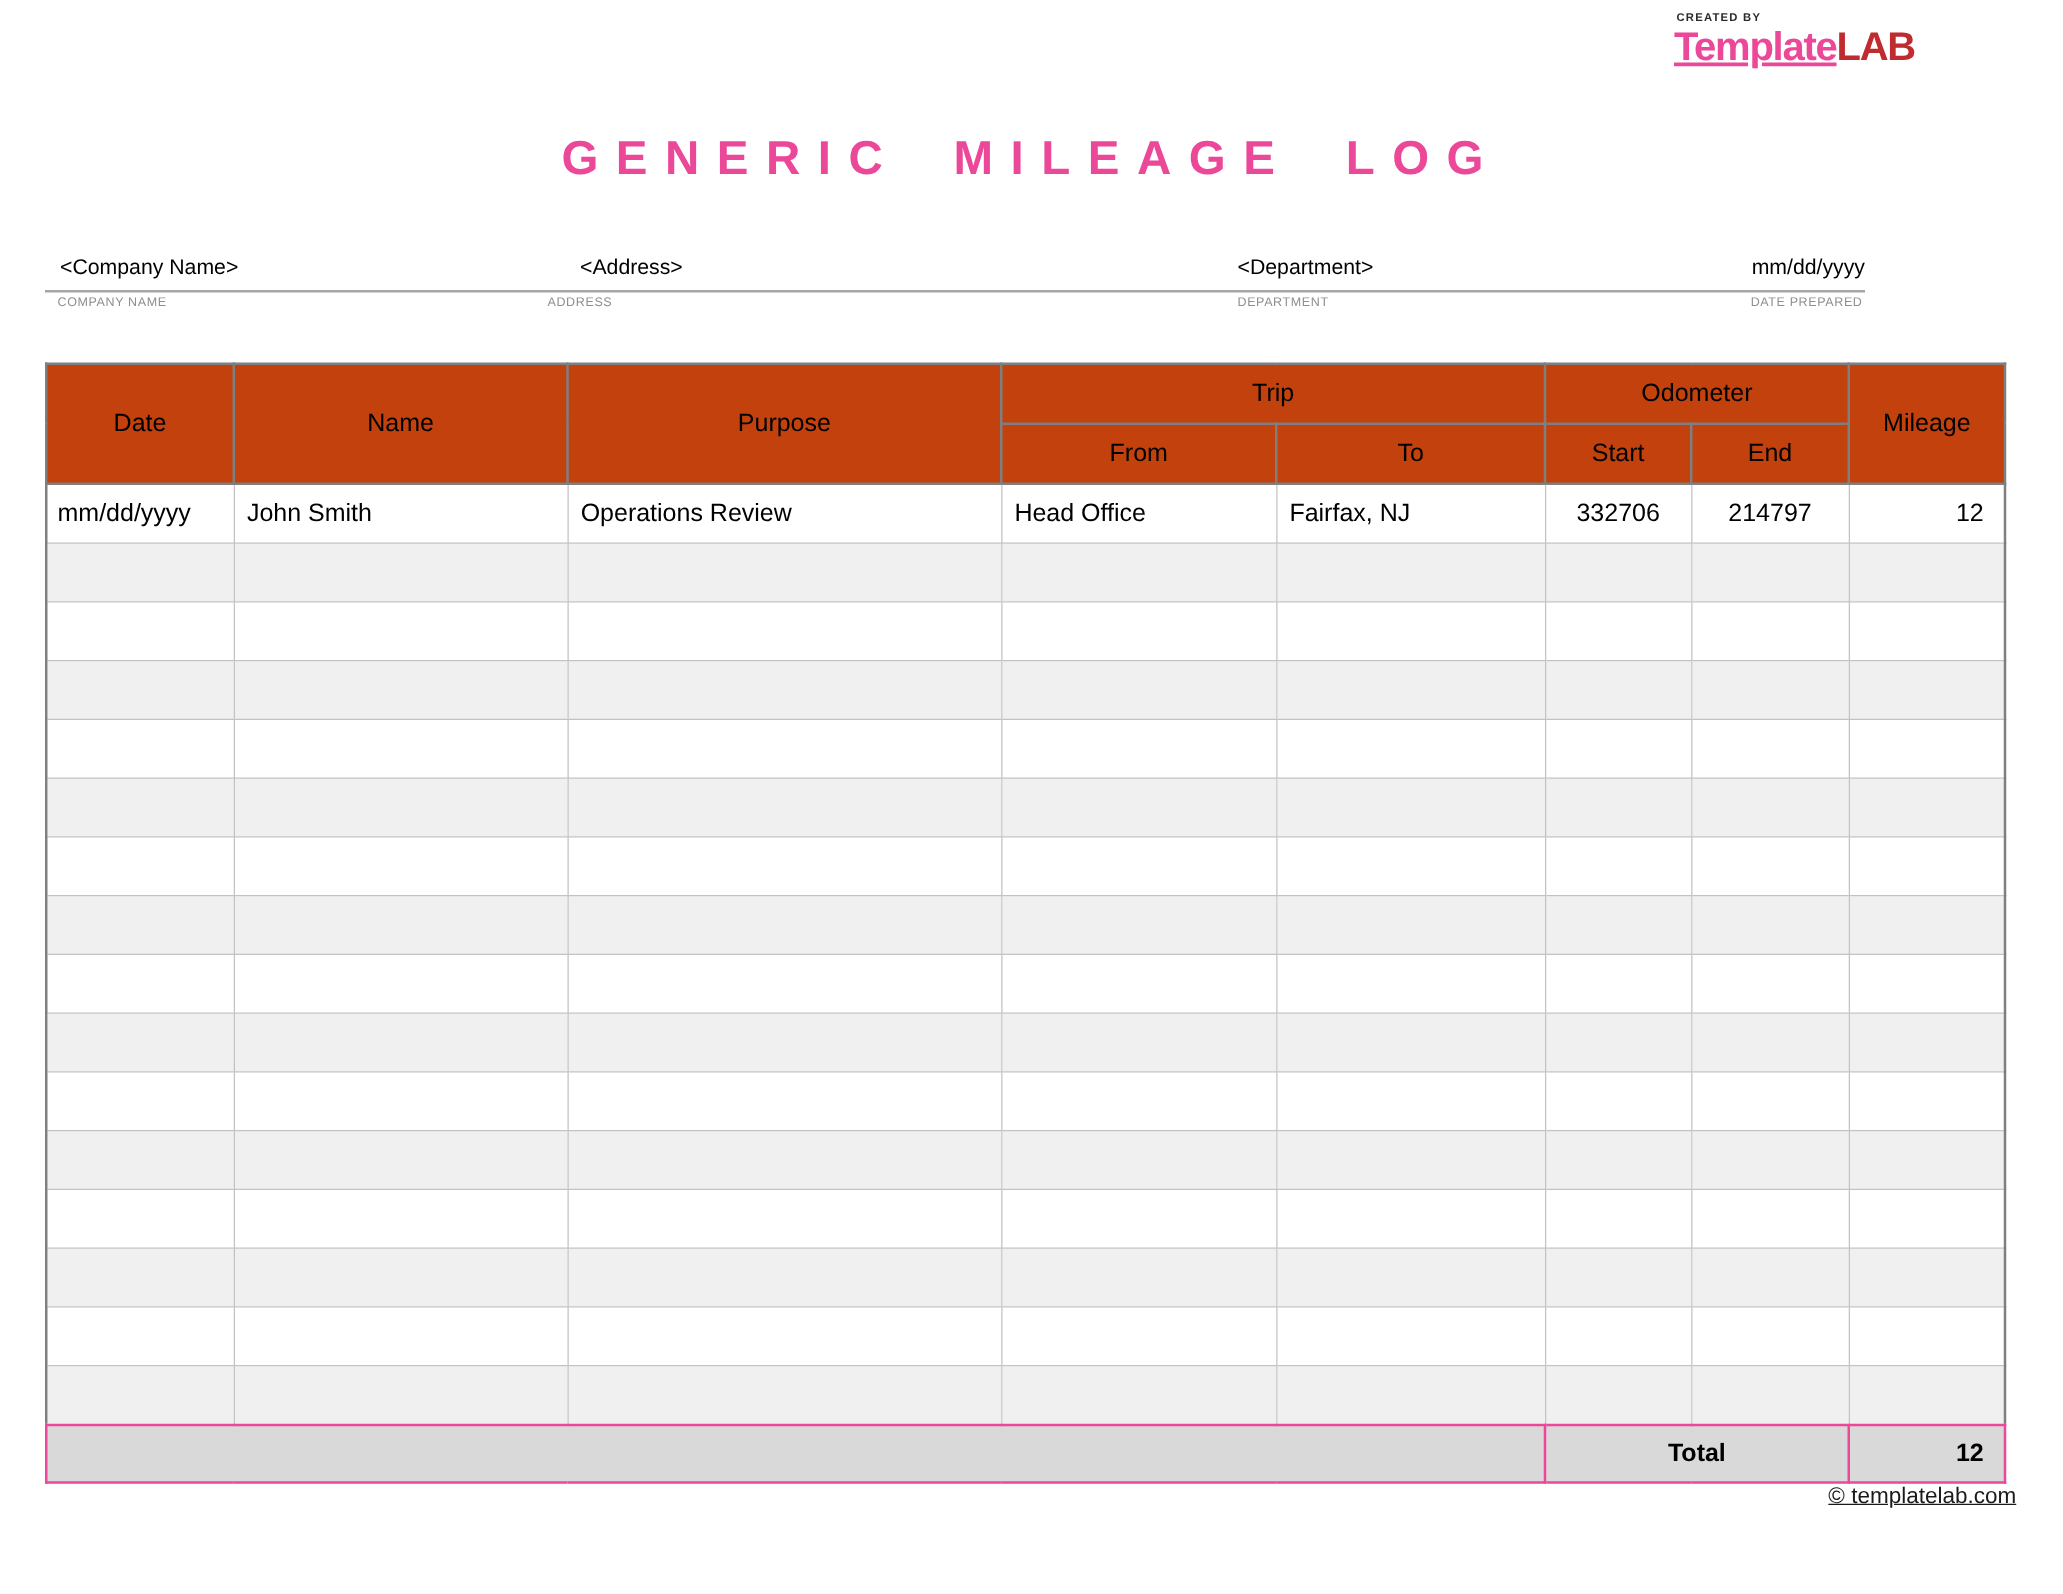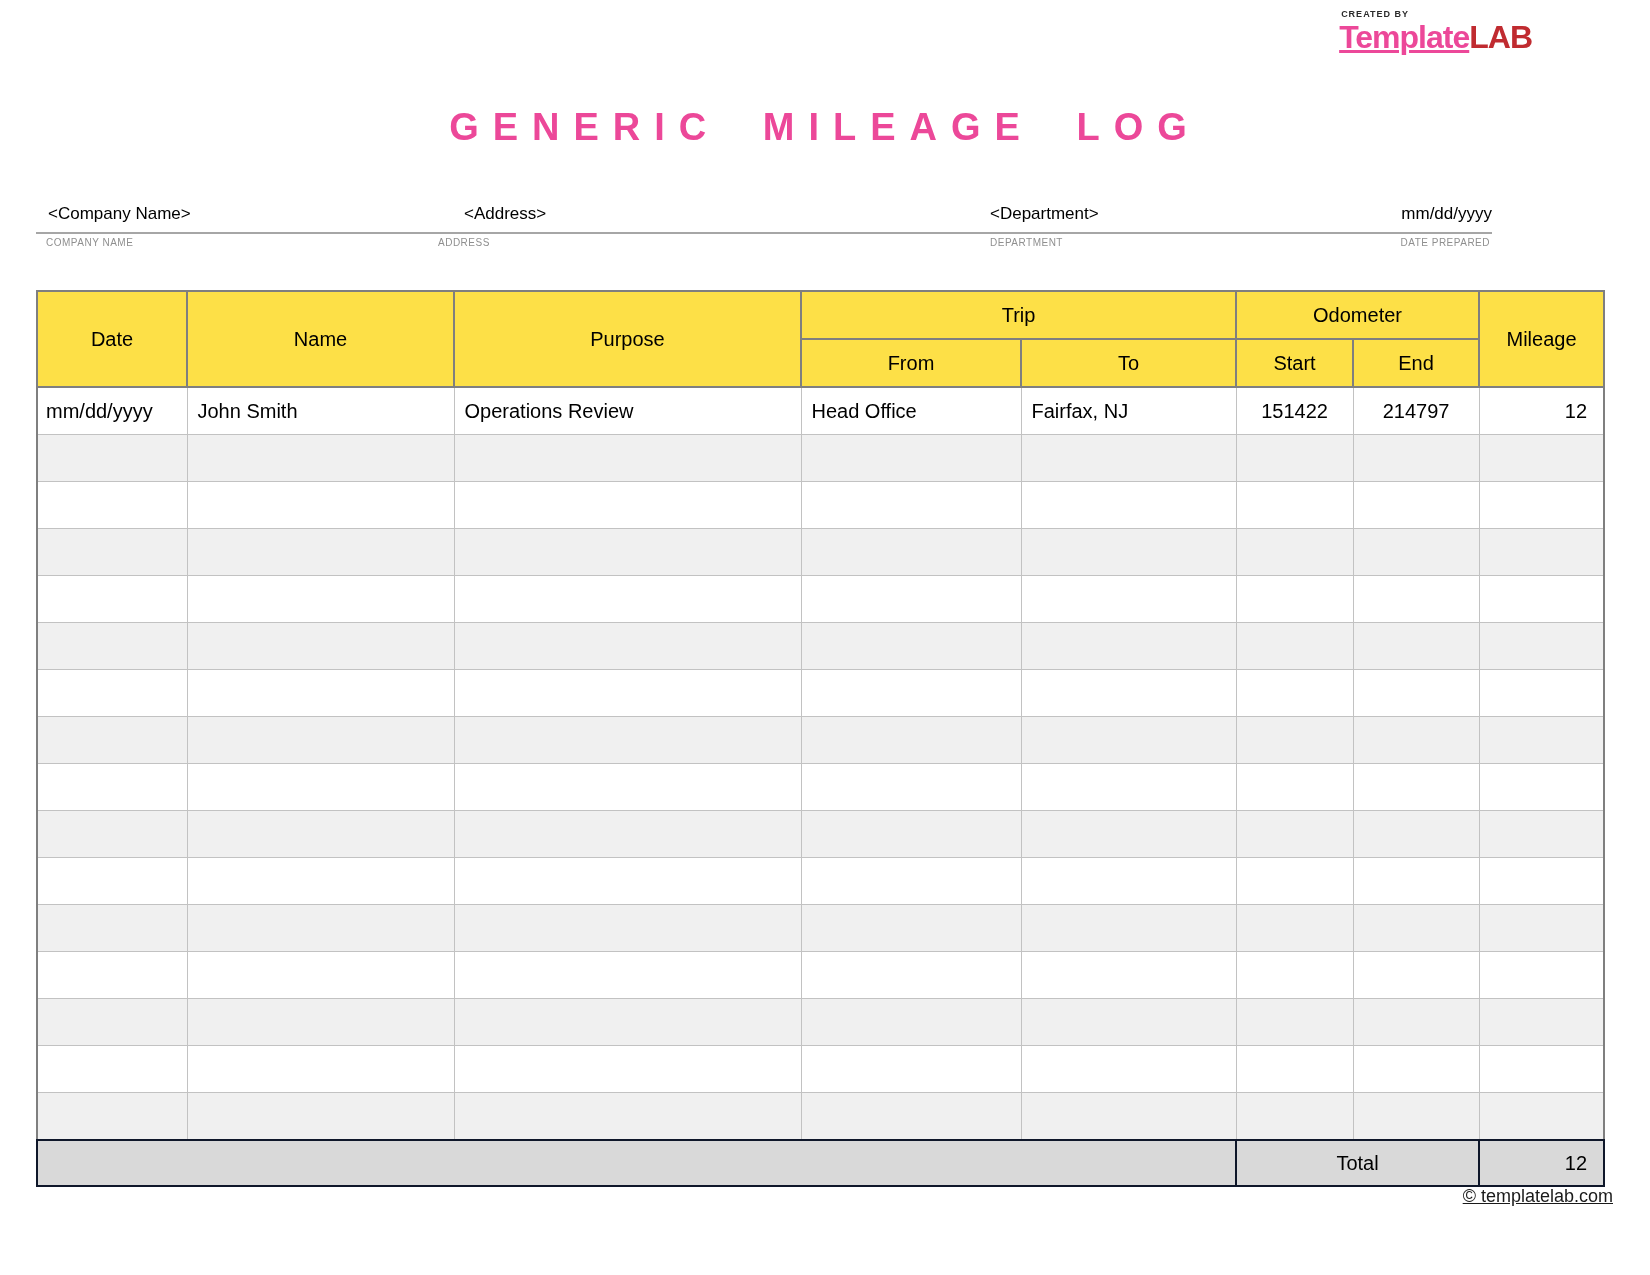--- a/index.html
+++ b/index.html
@@ -42,31 +42,31 @@
   .fv-date       { right:158px; } .fl-date       { right:160px; }
 
   
   table.log {
     position:absolute; left:36px; top:290px;
     width:1567px; border-collapse:collapse; table-layout:fixed;
     border:2px solid #7f7f7f;
     font-size:20px;
   }
   table.log thead th {
-    background:#fde047; border:2px solid #7f7f7f;
+    background:#c2410c; border:2px solid #7f7f7f;
     font-weight:normal; text-align:center; height:46px; padding:0;
   }
   table.log tbody td {
     border:1px solid #c2c2c2; height:46px; padding:0 10px;
     overflow:hidden; white-space:nowrap;
   }
   table.log tbody tr:nth-child(even) td { background:#f0f0f0; }
   table.log tfoot td {
-    background:#d9d9d9; border:2px solid #0f172a;
-    height:44px; font-weight:normal; padding:0 10px;
+    background:#d9d9d9; border:2px solid #ec4899;
+    height:44px; font-weight:bold; padding:0 10px;
   }
   .c-date    { text-align:left; padding-left:8px !important; }
   .c-start, .c-end { text-align:center; }
   .c-mileage { text-align:right; padding-right:16px !important; }
   .total-label-cell { text-align:center; }
   .total-value-cell { text-align:right; padding-right:16px !important; }
 
   
   .footer-link {
     position:absolute; top:1186px; right:37px;
@@ -121,21 +121,21 @@
       <th>End</th>
     </tr>
   </thead>
   <tbody>
       <tr>
     <td class="c-date">mm/dd/yyyy</td>
     <td class="c-name">John Smith</td>
     <td class="c-purpose">Operations Review</td>
     <td class="c-from">Head Office</td>
     <td class="c-to">Fairfax, NJ</td>
-    <td class="c-start">151422</td>
+    <td class="c-start">332706</td>
     <td class="c-end">214797</td>
     <td class="c-mileage">12</td>
   </tr>
       <tr>
     <td class="c-date"></td>
     <td class="c-name"></td>
     <td class="c-purpose"></td>
     <td class="c-from"></td>
     <td class="c-to"></td>
     <td class="c-start"></td>

